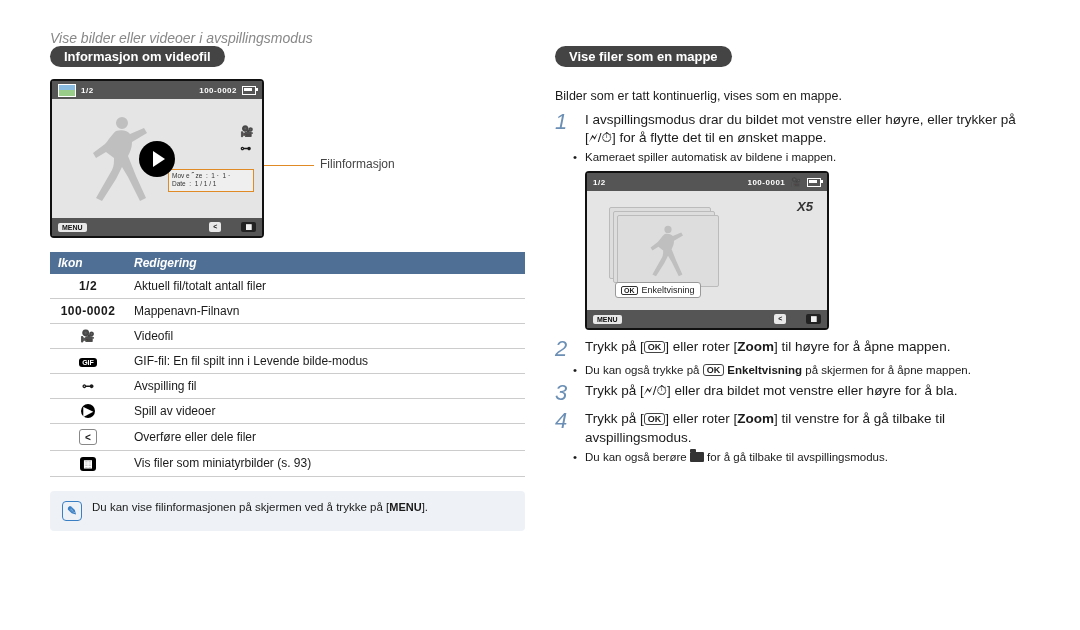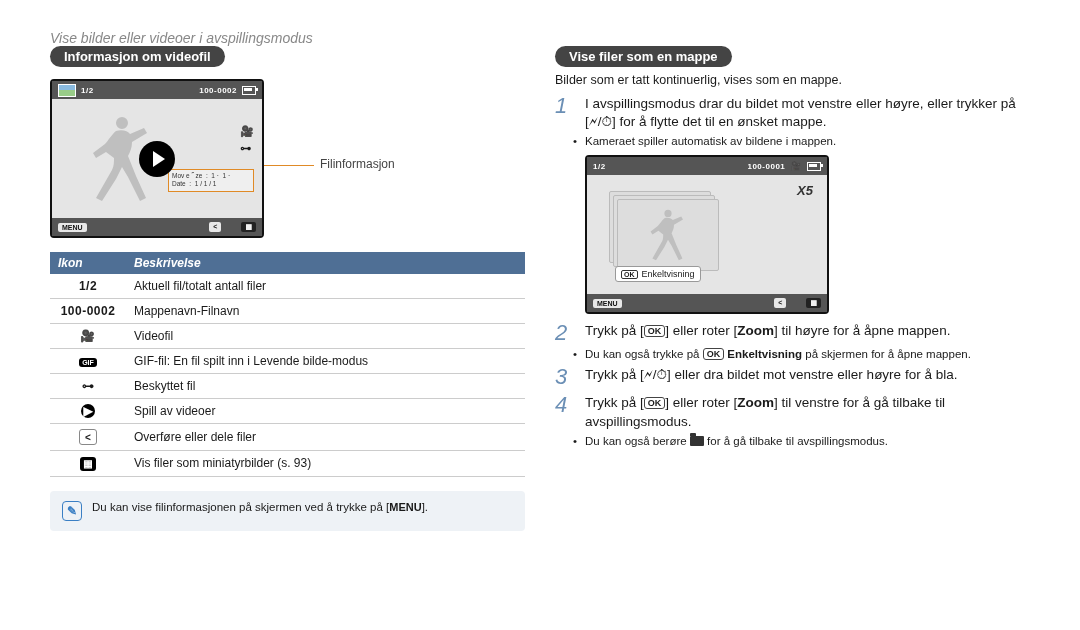--- a/index.html
+++ b/index.html
@@ -210,21 +210,21 @@
   }
   .disp-key {
     display: inline-block;
     font-weight: bold;
     font-size: 11px;
   }
 
   
   .desc {
     font-size: 12.5px;
-    margin: 0 0 8px 0;
+    margin: 16px 0 8px 0;
   }
   .step {
     display: flex;
     gap: 12px;
     margin: 6px 0 2px 0;
   }
   .step-num {
     font-size: 22px;
     font-style: italic;
     color: #6b8fb5;
@@ -364,21 +364,21 @@
           </div>
         </div>
         <div class="leader"></div>
         <div class="leader-label">Filinformasjon</div>
       </div>
 
       <table class="icon-table">
         <thead>
           <tr>
             <th>Ikon</th>
-            <th>Beskrivelse</th>
+            <th>Redigering</th>
           </tr>
         </thead>
         <tbody id="icon-tbody">
             <tr>
               <td class="icon-cell" style="letter-spacing: 0.5px;">1/2</td>
               <td>Aktuell fil/totalt antall filer</td>
             </tr>
             <tr>
               <td class="icon-cell" style="letter-spacing: 0.5px;">100-0002</td>
               <td>Mappenavn-Filnavn</td>
@@ -386,21 +386,21 @@
             <tr>
               <td class="icon-cell"><span class="icon">🎥</span></td>
               <td>Videofil</td>
             </tr>
             <tr>
               <td class="icon-cell"><span class="icon-gif">GIF</span></td>
               <td>GIF-fil: En fil spilt inn i Levende bilde-modus</td>
             </tr>
             <tr>
               <td class="icon-cell"><span class="icon" style="font-weight:bold;">⊶</span></td>
-              <td>Beskyttet fil</td>
+              <td>Avspilling fil</td>
             </tr>
             <tr>
               <td class="icon-cell"><span class="icon" style="width:14px;height:14px;border-radius:50%;background:#000;color:#fff;">▶</span></td>
               <td>Spill av videoer</td>
             </tr>
             <tr>
               <td class="icon-cell"><span class="icon" style="border:1px solid #888;border-radius:3px;font-size:10px;">&lt;</span></td>
               <td>Overføre eller dele filer</td>
             </tr>
             <tr>

